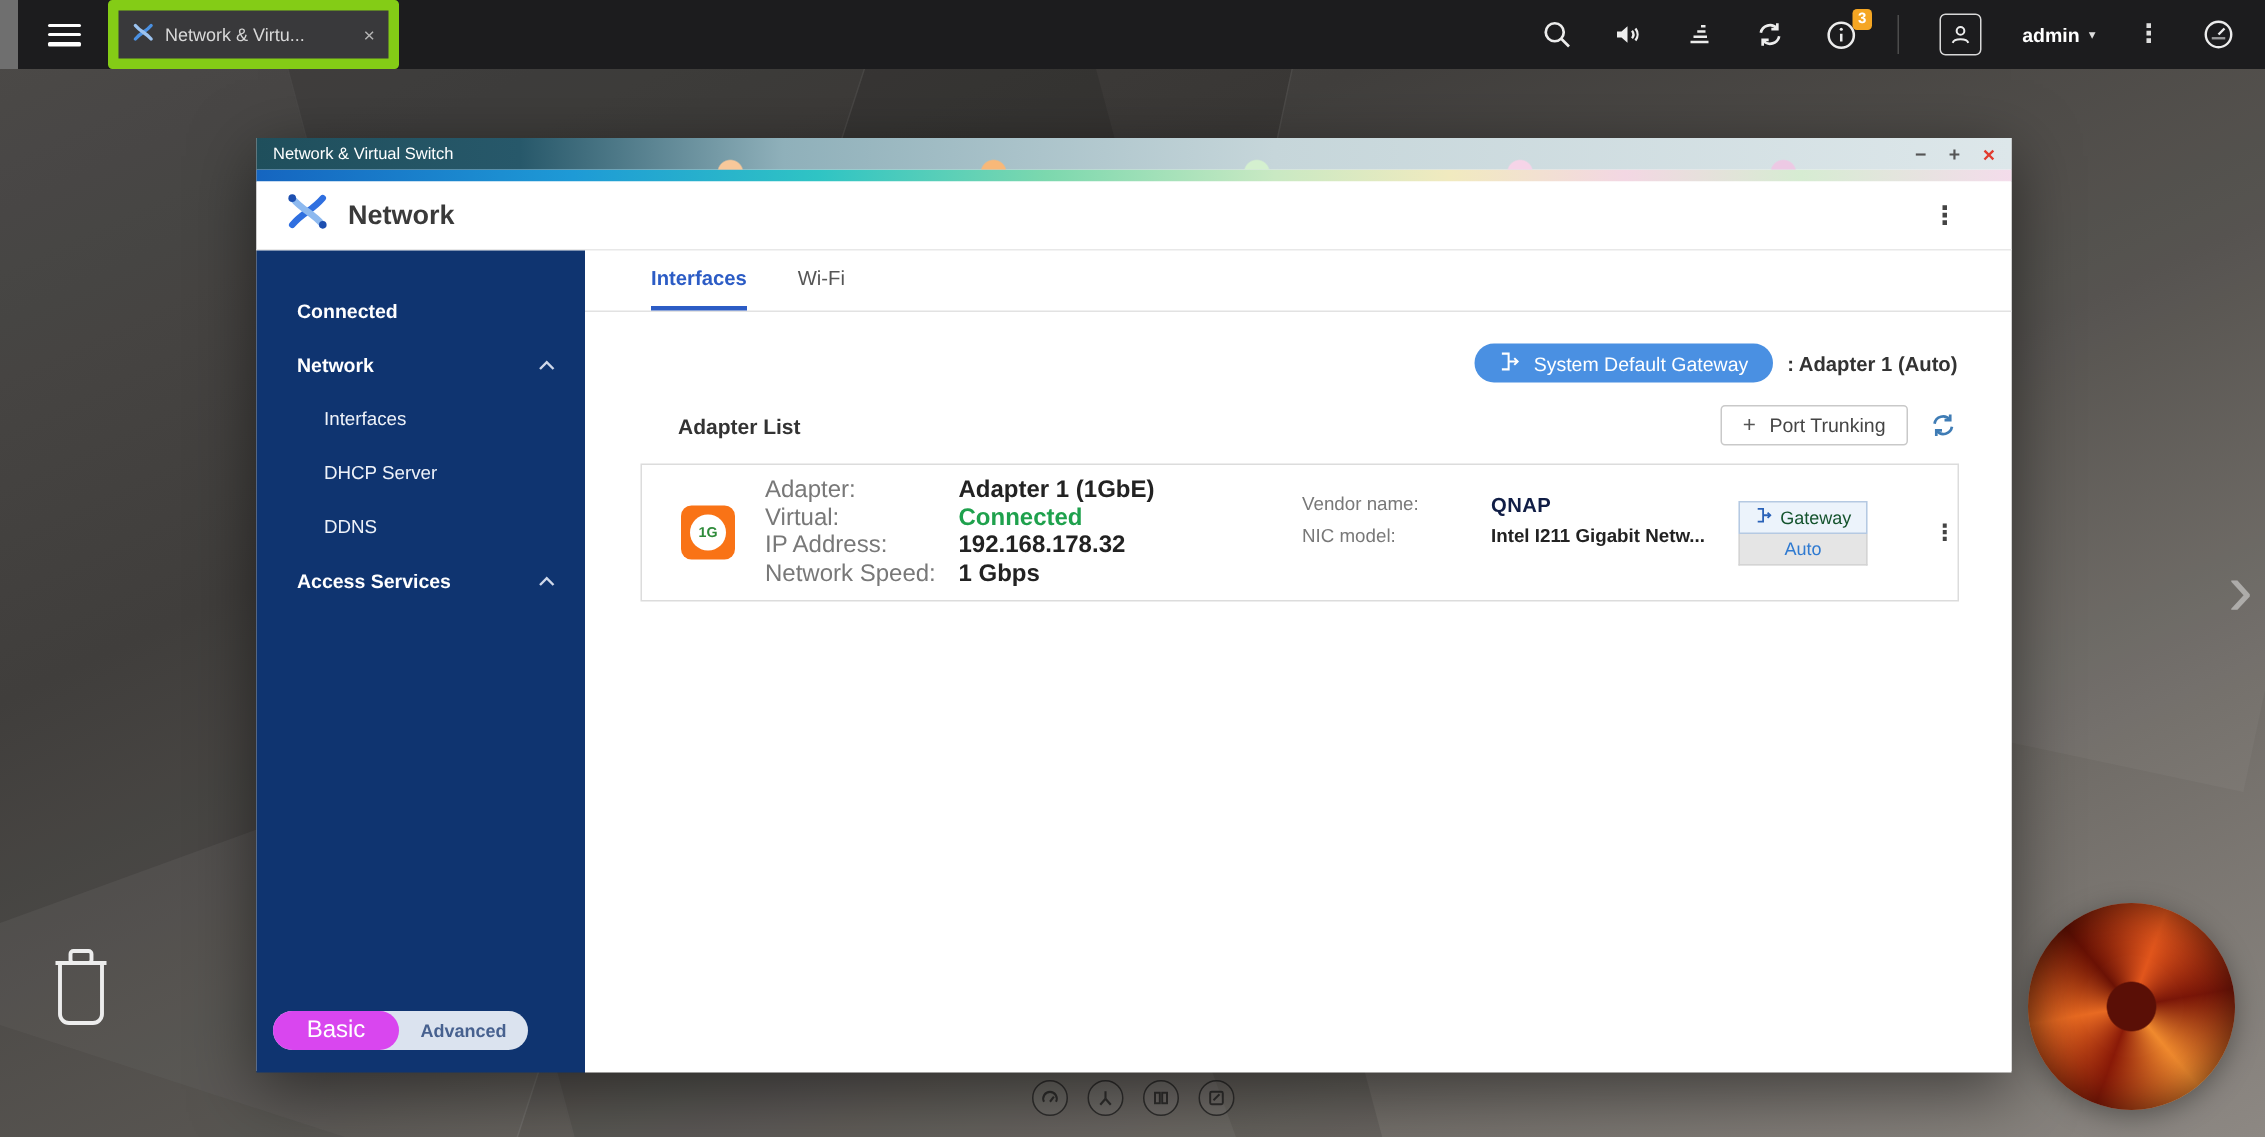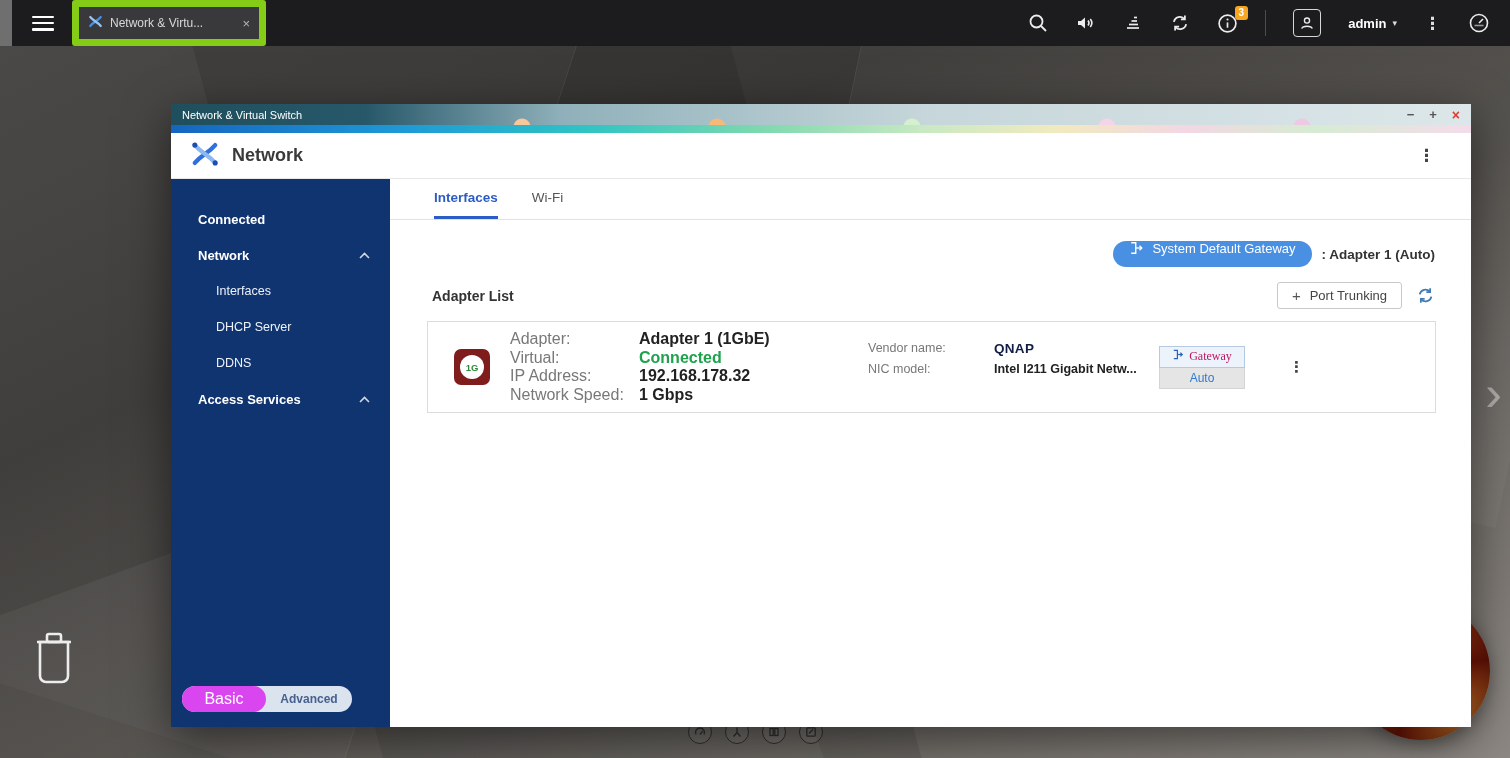--- a/index.html
+++ b/index.html
@@ -25,21 +25,21 @@
   .tb-ic{display:flex;align-items:center;justify-content:center;position:relative;cursor:pointer;}
   .tb-ic svg{display:block;}
   .badge{position:absolute;top:-7px;right:-10px;background:#f5a623;color:#fff;font-size:10px;font-weight:bold;padding:1px 4px;border-radius:3px;line-height:12px;}
   .tb-divider{width:1px;height:26px;background:#4c4c4c;}
   .user-box{width:26px;height:26px;border:1.5px solid #d8d8d8;border-radius:4px;display:flex;align-items:center;justify-content:center;cursor:pointer;}
   .admin{display:flex;align-items:center;gap:6px;font-size:13px;font-weight:bold;color:#fff;cursor:pointer;}
   .caret{font-size:9px;color:#ddd;}
   .tb-dots{font-size:17px;color:#ddd;cursor:pointer;font-weight:bold;}
 
   
-  .win{position:absolute;left:171px;top:104px;width:1300px;height:622px;background:#fff;box-shadow:0 12px 42px rgba(0,0,0,.5);z-index:20;}
+  .win{position:absolute;left:171px;top:92px;width:1170px;height:622px;background:#fff;box-shadow:0 12px 42px rgba(0,0,0,.5);z-index:20;}
   .titlebar{height:21px;display:flex;align-items:center;color:#fff;font-size:11px;padding-left:11px;position:relative;
     background:
       radial-gradient(circle 9px at 27% 110%, #f8c89a 0 8px, transparent 9px),
       radial-gradient(circle 9px at 42% 110%, #f8b878 0 8px, transparent 9px),
       radial-gradient(circle 9px at 57% 110%, #d4f0cf 0 8px, transparent 9px),
       radial-gradient(circle 9px at 72% 110%, #f6d4e8 0 8px, transparent 9px),
       radial-gradient(circle 9px at 87% 110%, #edc9e4 0 8px, transparent 9px),
       linear-gradient(90deg,#1f4f5c 0%,#27586a 15%,#8fb0ba 30%,#c6d6da 58%,#dde7ea 100%);}
   .win-controls{position:absolute;right:11px;top:0;height:100%;display:flex;align-items:center;gap:15px;}
   .ctl{font-size:13px;font-weight:bold;color:#555;cursor:pointer;line-height:1;}
@@ -57,41 +57,41 @@
   .mode-toggle{position:absolute;left:11px;bottom:15px;width:170px;height:26px;background:#dbe3ef;border-radius:13px;display:flex;align-items:center;}
   .mode-basic{width:84px;height:26px;background:#d946ef;border-radius:13px;color:#fff;font-weight:normal;font-size:16px;display:flex;align-items:center;justify-content:center;cursor:pointer;}
   .mode-adv{flex:1;text-align:center;color:#47618f;font-weight:bold;font-size:12px;cursor:pointer;}
 
   .content{flex:1;background:#fff;display:flex;flex-direction:column;}
   .tabbar{height:41px;border-bottom:1px solid #e2e2e2;display:flex;padding-left:44px;gap:34px;box-sizing:border-box;}
   .tab{display:flex;align-items:center;font-size:13.5px;color:#555;border-bottom:3px solid transparent;cursor:pointer;}
   .tab.active{color:#2c5cc5;font-weight:bold;border-bottom-color:#2c5cc5;}
 
   .gw-row{margin-top:21px;display:flex;justify-content:flex-end;align-items:center;padding-right:36px;gap:10px;}
-  .gw-btn{height:26px;background:#4a90e2;border:none;border-radius:14px;color:#fff;font-size:13px;display:flex;align-items:flex-start;gap:8px;padding:0 16px;cursor:pointer;font-family:inherit;}
+  .gw-btn{height:26px;background:#4a90e2;border:none;border-radius:14px;color:#fff;font-size:13px;display:flex;align-items:center;gap:8px;padding:0 16px;cursor:pointer;font-family:inherit;}
   .gw-val{font-size:13.5px;font-weight:bold;color:#333;}
 
-  .al-row{margin-top:15px;display:flex;align-items:center;padding:0 36px 0 42px;}
+  .al-row{margin-top:15px;display:flex;align-items:center;padding:0 36px 0 42px;margin-left:20px;}
   .al-title{font-size:14px;font-weight:bold;color:#333;flex:1;}
   .pt-btn{height:27px;border:1px solid #c9c9c9;border-radius:3px;background:#fff;display:flex;align-items:center;gap:9px;padding:0 14px;font-size:13px;color:#444;margin-right:14px;cursor:pointer;font-family:inherit;}
   .pt-plus{font-size:15px;color:#555;}
   .refresh-btn{display:flex;color:#3f7cb5;cursor:pointer;}
 
   .card{margin:12px 35px 0 37px;border:1px solid #dcdcdc;height:92px;display:flex;align-items:center;box-sizing:border-box;background:#fff;padding-left:26px;}
-  .badge1g{width:36px;height:36px;background:#7f1d1d;border-radius:7px;display:flex;align-items:center;justify-content:center;flex-shrink:0;}
+  .badge1g{width:36px;height:36px;background:#f97316;border-radius:7px;display:flex;align-items:center;justify-content:center;flex-shrink:0;}
   .badge1g .inner{width:24px;height:24px;background:#fff;border-radius:50%;display:flex;align-items:center;justify-content:center;font-size:9.5px;font-weight:bold;color:#2e8b3a;}
   .fields{display:grid;grid-template-columns:129px 1fr;margin-left:20px;width:330px;font-size:16px;line-height:18.5px;}
   .fl{color:#787878;}
   .fv{font-weight:bold;color:#222;}
   .fv.connected{color:#1fa14d;}
   .vendor{display:grid;grid-template-columns:126px 1fr;margin-left:28px;width:285px;font-size:12.5px;line-height:21px;align-self:flex-start;margin-top:16px;}
   .qnap{font-weight:900;font-size:13.5px;color:#101d45;letter-spacing:.3px;}
   .nic{font-weight:bold;color:#222;}
   .gw-stack{width:86px;margin-left:6px;font-size:12px;text-align:center;}
-  .gw-top{border:1px solid #b5c9e2;background:#ecf3fb;height:20px;display:flex;align-items:center;justify-content:center;gap:5px;color:#be185d;cursor:pointer;font-family:Liberation Serif, serif;}
+  .gw-top{border:1px solid #b5c9e2;background:#ecf3fb;height:20px;display:flex;align-items:center;justify-content:center;gap:5px;color:#14532d;cursor:pointer;}
   .gw-bottom{border:1px solid #d4d4d4;border-top:none;background:#e5e5e5;height:20px;display:flex;align-items:center;justify-content:center;color:#2f7ad1;cursor:pointer;}
   .card-dots{margin-left:44px;font-size:15px;font-weight:bold;color:#444;cursor:pointer;}
 
   
   .trash{position:absolute;left:30px;top:630px;cursor:pointer;}
   .chevR{position:absolute;right:8px;top:368px;font-size:50px;color:rgba(235,235,235,.5);line-height:1;cursor:pointer;}
   .footicons{position:absolute;left:0;right:0;top:720px;display:flex;justify-content:center;gap:13px;}
   .fi{width:24px;height:24px;border:1.5px solid #2f2e2d;border-radius:50%;display:flex;align-items:center;justify-content:center;color:#2f2e2d;cursor:pointer;background:rgba(255,255,255,.05);box-sizing:border-box;}
   .swirl{position:absolute;left:1352px;top:602px;width:138px;height:138px;border-radius:50%;
     background:

